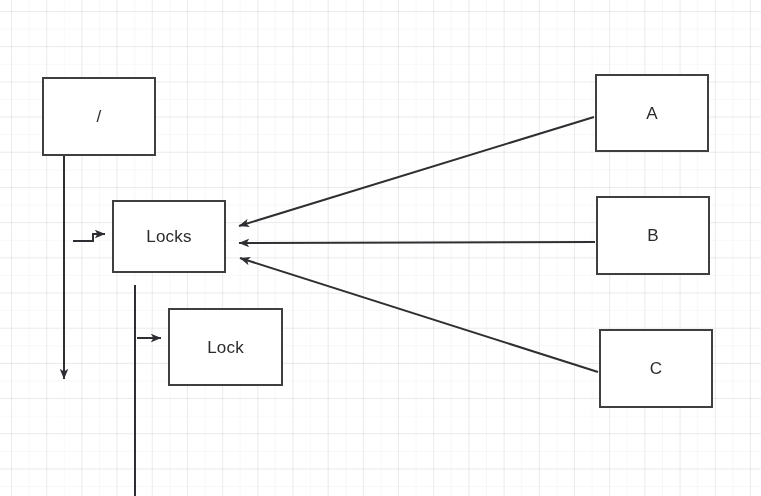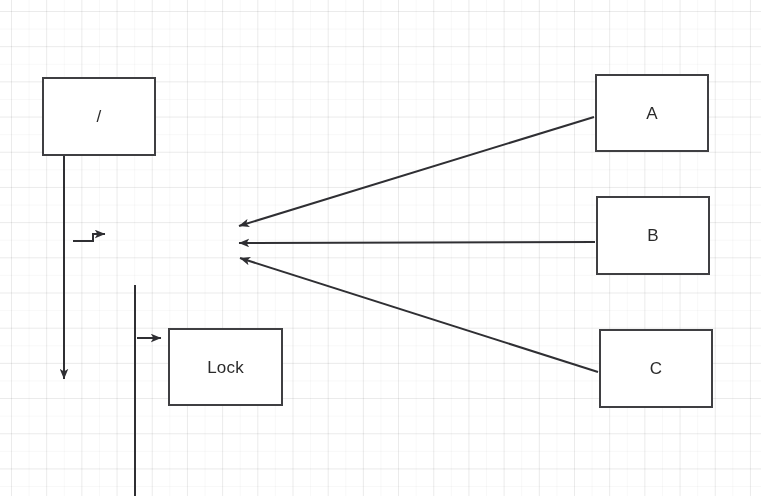--- a/index.html
+++ b/index.html
@@ -96,22 +96,25 @@
 
     <g>
       <path d="M598,372 L240,258" fill="none" stroke="#2f2f33" stroke-width="2" marker-end="url(#arrowFilled)"></path>
     </g>
   </svg>
 
   <div class="node node-root" style="left:42px; top:77px; width:114px; height:79px;">
     <span class="node-label">/</span>
   </div>
 
+  <div class="node" style="left:112px; top:200px; width:114px; height:73px;">
+    <span class="node-label">Locks</span>
+  </div>
 
-  <div class="node" style="left:168px; top:328px; width:115px; height:78px;">
+  <div class="node" style="left:168px; top:308px; width:115px; height:78px;">
     <span class="node-label">Lock</span>
   </div>
 
   <div class="node" style="left:595px; top:74px; width:114px; height:78px;">
     <span class="node-label">A</span>
   </div>
 
   <div class="node" style="left:596px; top:196px; width:114px; height:79px;">
     <span class="node-label">B</span>
   </div>

